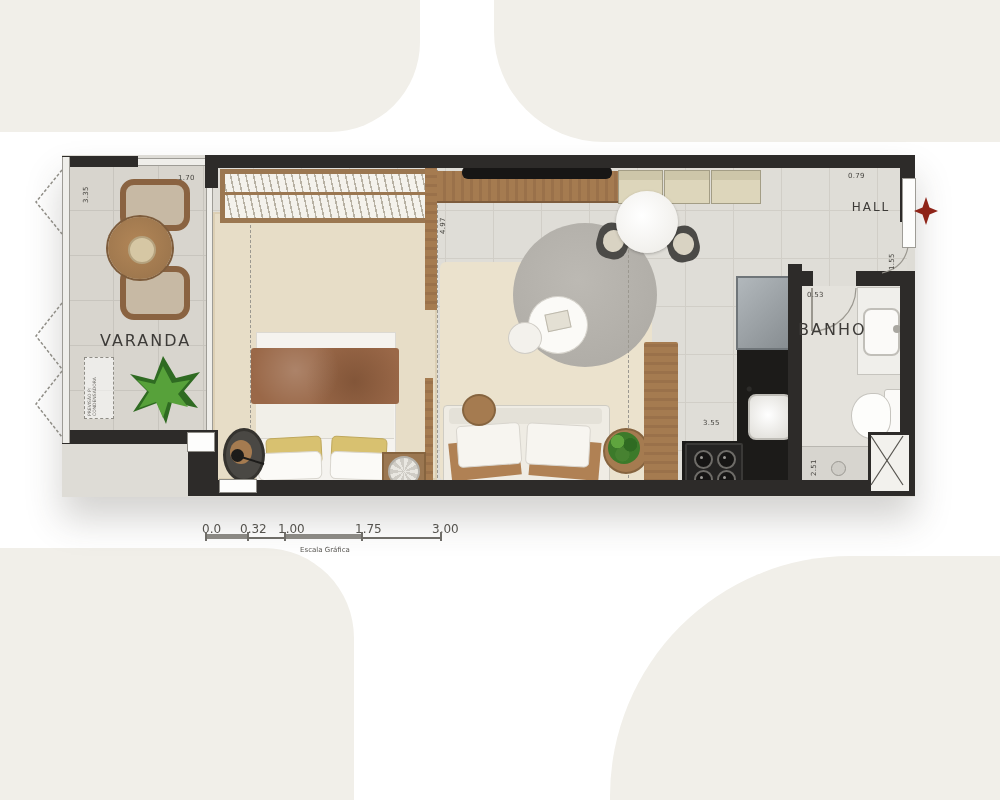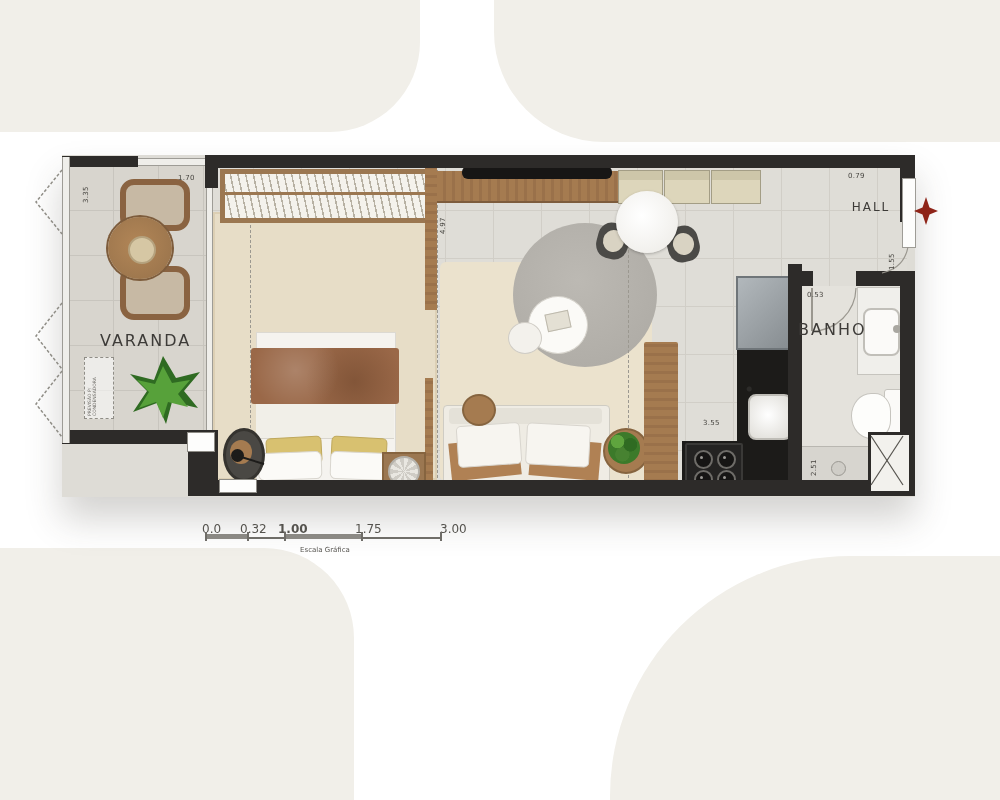--- a/index.html
+++ b/index.html
@@ -195,23 +195,23 @@
   <div class="dim dimv" style="left:439px;top:204px;height:30px;">4.97</div>
   <div class="dim" style="left:848px;top:172px;">0.79</div>
   <div class="dim dimv" style="left:888px;top:242px;height:28px;">1.55</div>
   <div class="dim" style="left:807px;top:291px;">0.53</div>
   <div class="dim" style="left:703px;top:419px;">3.55</div>
   <div class="dim dimv" style="left:810px;top:448px;height:28px;">2.51</div>
 
   <div class="scale-wrap">
     <span class="scale-tick-label" style="left:2px;">0.0</span>
     <span class="scale-tick-label" style="left:40px;">0.32</span>
-    <span class="scale-tick-label" style="left:78px;font-weight:bold;">1.00</span>
+    <span class="scale-tick-label" style="left:78px;">1.00</span>
     <span class="scale-tick-label" style="left:155px;">1.75</span>
-    <span class="scale-tick-label" style="left:240px;">3.00</span>
+    <span class="scale-tick-label" style="left:232px;">3.00</span>
     <div class="scale-line" style="left:5px;width:236px;"></div>
     <div class="scale-seg" style="left:5px;width:42px;"></div>
     <div class="scale-seg" style="left:84px;width:77px;"></div>
     <div class="scale-end" style="left:5px;"></div>
     <div class="scale-end" style="left:47px;"></div>
     <div class="scale-end" style="left:84px;"></div>
     <div class="scale-end" style="left:161px;"></div>
     <div class="scale-end" style="left:240px;"></div>
     <div class="scale-caption">Escala Gráfica</div>
   </div>

